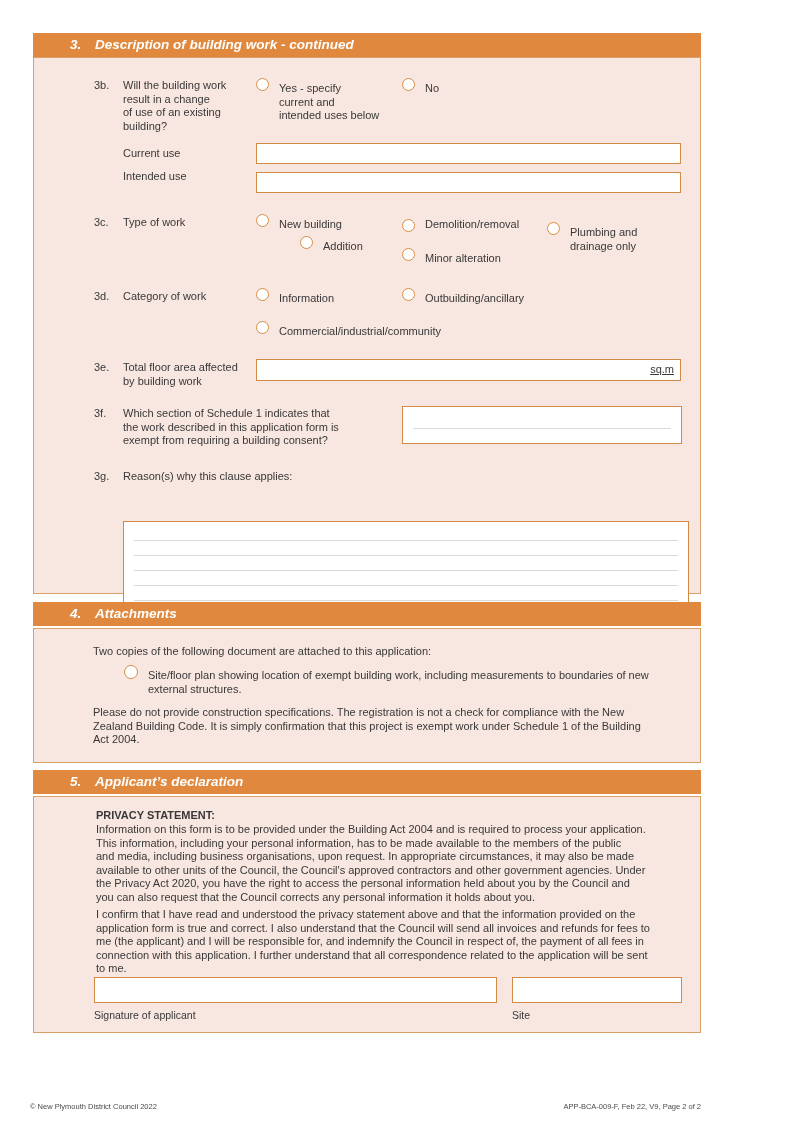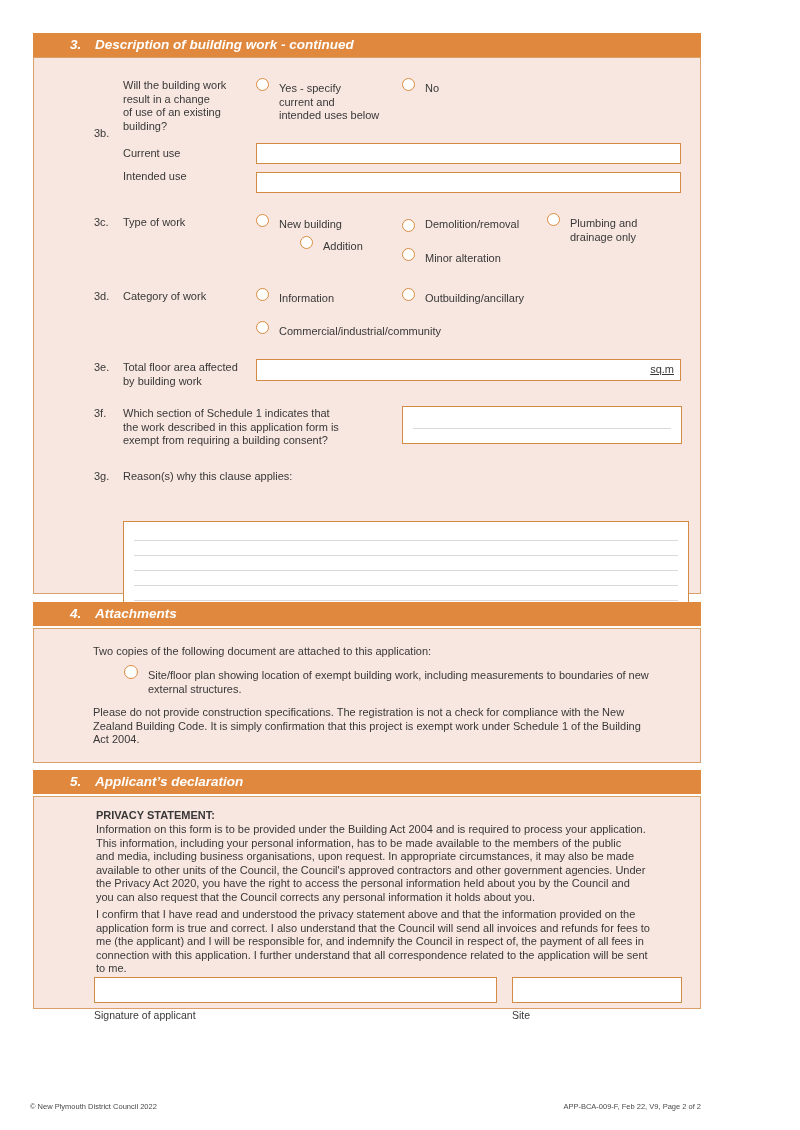--- a/index.html
+++ b/index.html
@@ -52,21 +52,21 @@
 
 <div class="page">
 
   <div class="bar" style="top:33px;">
     <span class="bar-num">3.</span>
     <span class="bar-title">Description of building work - continued</span>
   </div>
 
   <div class="panel" style="top:57px; height:537px;">
 
-    <span class="abs qnum" style="left:60px; top:21px;margin-top:48px;">3b.</span>
+    <span class="abs qnum" style="left:60px; top:21px;">3b.</span>
     <span class="abs pre" style="left:89px; top:21px;">Will the building work
 result in a change
 of use of an existing
 building?</span>
     <div class="abs opt" style="left:222px; top:20px;">
       <span class="radio"></span>
       <span class="olabel pre">Yes - specify
 current and
 intended uses below</span>
     </div>
@@ -83,21 +83,21 @@
     <span class="abs qnum" style="left:60px; top:158px;">3c.</span>
     <span class="abs" style="left:89px; top:158px;">Type of work</span>
     <div class="abs opt" style="left:222px; top:156px;">
       <span class="radio"></span>
       <span class="olabel">New building</span>
     </div>
     <div class="abs opt" style="left:368px; top:156px;align-items:flex-end;">
       <span class="radio"></span>
       <span class="olabel">Demolition/removal</span>
     </div>
-    <div class="abs opt" style="left:513px; top:155px;">
+    <div class="abs opt" style="left:513px; top:164px;">
       <span class="radio"></span>
       <span class="olabel pre">Plumbing and
 drainage only</span>
     </div>
     <div class="abs opt" style="left:222px; top:178px;padding-left:44px;">
       <span class="radio"></span>
       <span class="olabel">Addition</span>
     </div>
     <div class="abs opt" style="left:368px; top:190px;">
       <span class="radio"></span>
@@ -160,21 +160,21 @@
     <span class="abs pre" style="left:59px; top:77px; width:594px;">Please do not provide construction specifications. The registration is not a check for compliance with the New
 Zealand Building Code. It is simply confirmation that this project is exempt work under Schedule 1 of the Building
 Act 2004.</span>
   </div>
 
   <div class="bar" style="top:770px;">
     <span class="bar-num">5.</span>
     <span class="bar-title">Applicant’s declaration</span>
   </div>
 
-  <div class="panel" style="top:796px; height:213px;">
+  <div class="panel" style="top:796px; height:237px;">
     <span class="abs bold" style="left:62px; top:12px;">PRIVACY STATEMENT:</span>
     <span class="abs pre" style="left:62px; top:26px; width:600px;">Information on this form is to be provided under the Building Act 2004 and is required to process your application.
 This information, including your personal information, has to be made available to the members of the public
 and media, including business organisations, upon request. In appropriate circumstances, it may also be made
 available to other units of the Council, the Council's approved contractors and other government agencies. Under
 the Privacy Act 2020, you have the right to access the personal information held about you by the Council and
 you can also request that the Council corrects any personal information it holds about you.</span>
     <span class="abs pre" style="left:62px; top:111px; width:600px;">I confirm that I have read and understood the privacy statement above and that the information provided on the
 application form is true and correct. I also understand that the Council will send all invoices and refunds for fees to
 me (the applicant) and I will be responsible for, and indemnify the Council in respect of, the payment of all fees in

